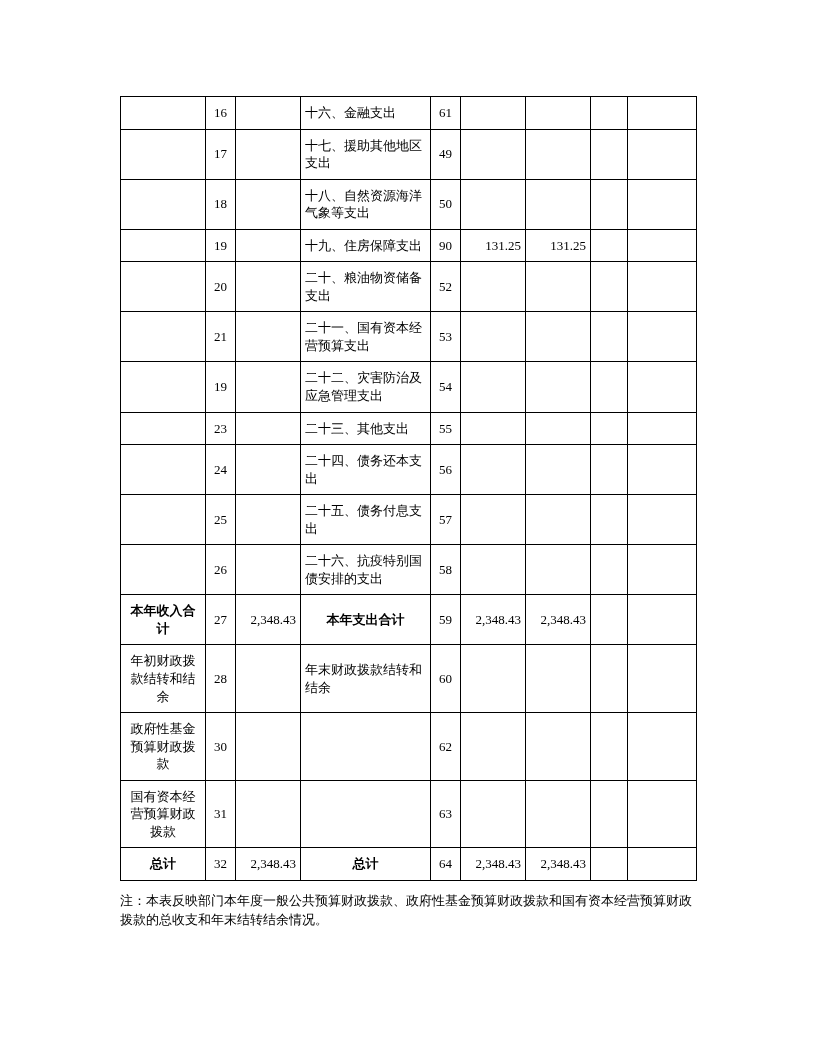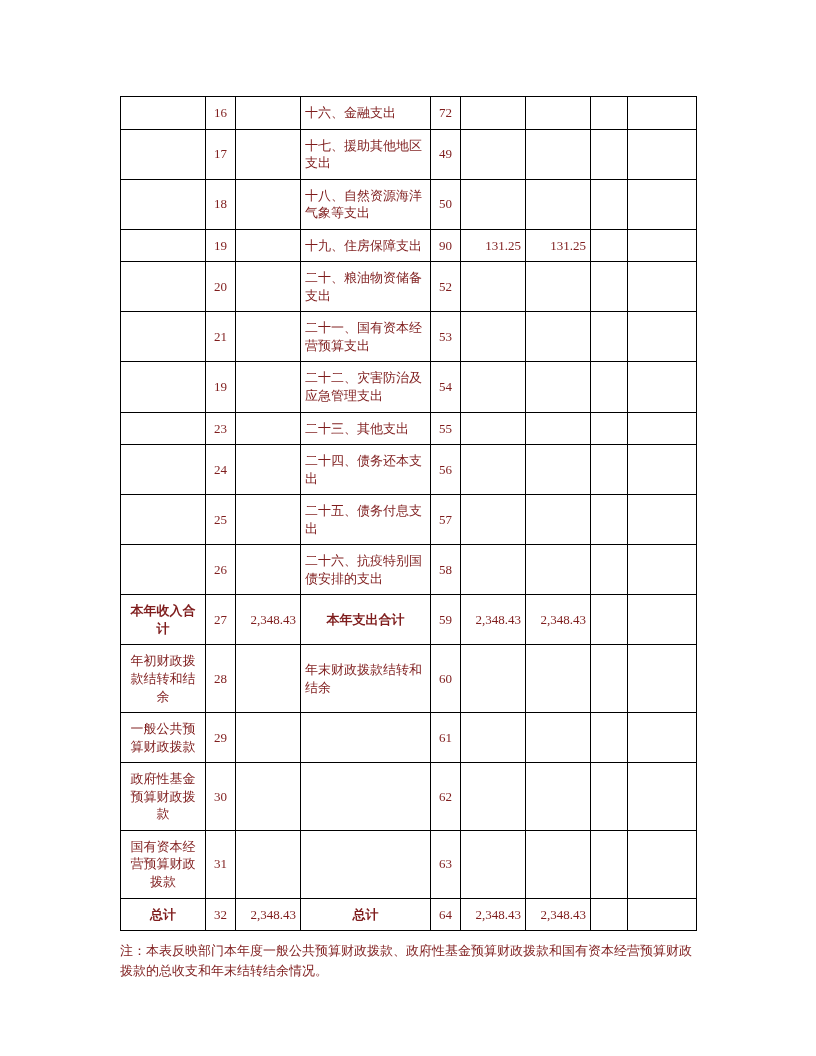--- a/index.html
+++ b/index.html
@@ -9,21 +9,21 @@
     width: 816px;
     height: 1056px;
     overflow: hidden;
   }
   .page {
     position: relative;
     width: 816px;
     height: 1056px;
     background: #ffffff;
     font-family: "Liberation Serif", "DejaVu Serif", serif;
-    color: #7f1d1d;
+    color: #000000;
     box-sizing: border-box;
     padding: 96px 0 0 120px;
   }
   table.budget-table {
     border-collapse: collapse;
     table-layout: fixed;
     width: 576px;
     font-size: 13px;
   }
   table.budget-table td {
@@ -67,21 +67,21 @@
       <col style="width:65px">
       <col style="width:37px">
       <col style="width:69px">
     </colgroup>
     <tbody id="table-body">
         <tr>
           <td class="c-label"></td>
           <td class="c-num">16</td>
           <td class="c-val"></td>
           <td class="c-item">十六、金融支出</td>
-          <td class="c-num">72</td>
+          <td class="c-num">61</td>
           <td class="c-val"></td>
           <td class="c-val"></td>
           <td class="c-e1"></td>
           <td class="c-e2"></td>
         </tr>
         <tr>
           <td class="c-label"></td>
           <td class="c-num">17</td>
           <td class="c-val"></td>
           <td class="c-item">十七、援助其他地区支出</td>
@@ -206,31 +206,20 @@
           <td class="c-num">28</td>
           <td class="c-val"></td>
           <td class="c-item">年末财政拨款结转和结余</td>
           <td class="c-num">60</td>
           <td class="c-val"></td>
           <td class="c-val"></td>
           <td class="c-e1"></td>
           <td class="c-e2"></td>
         </tr>
         <tr>
-          <td class="c-label">一般公共预算财政拨款</td>
-          <td class="c-num">29</td>
-          <td class="c-val"></td>
-          <td class="c-item"></td>
-          <td class="c-num">61</td>
-          <td class="c-val"></td>
-          <td class="c-val"></td>
-          <td class="c-e1"></td>
-          <td class="c-e2"></td>
-        </tr>
-        <tr>
           <td class="c-label">政府性基金预算财政拨款</td>
           <td class="c-num">30</td>
           <td class="c-val"></td>
           <td class="c-item"></td>
           <td class="c-num">62</td>
           <td class="c-val"></td>
           <td class="c-val"></td>
           <td class="c-e1"></td>
           <td class="c-e2"></td>
         </tr>

